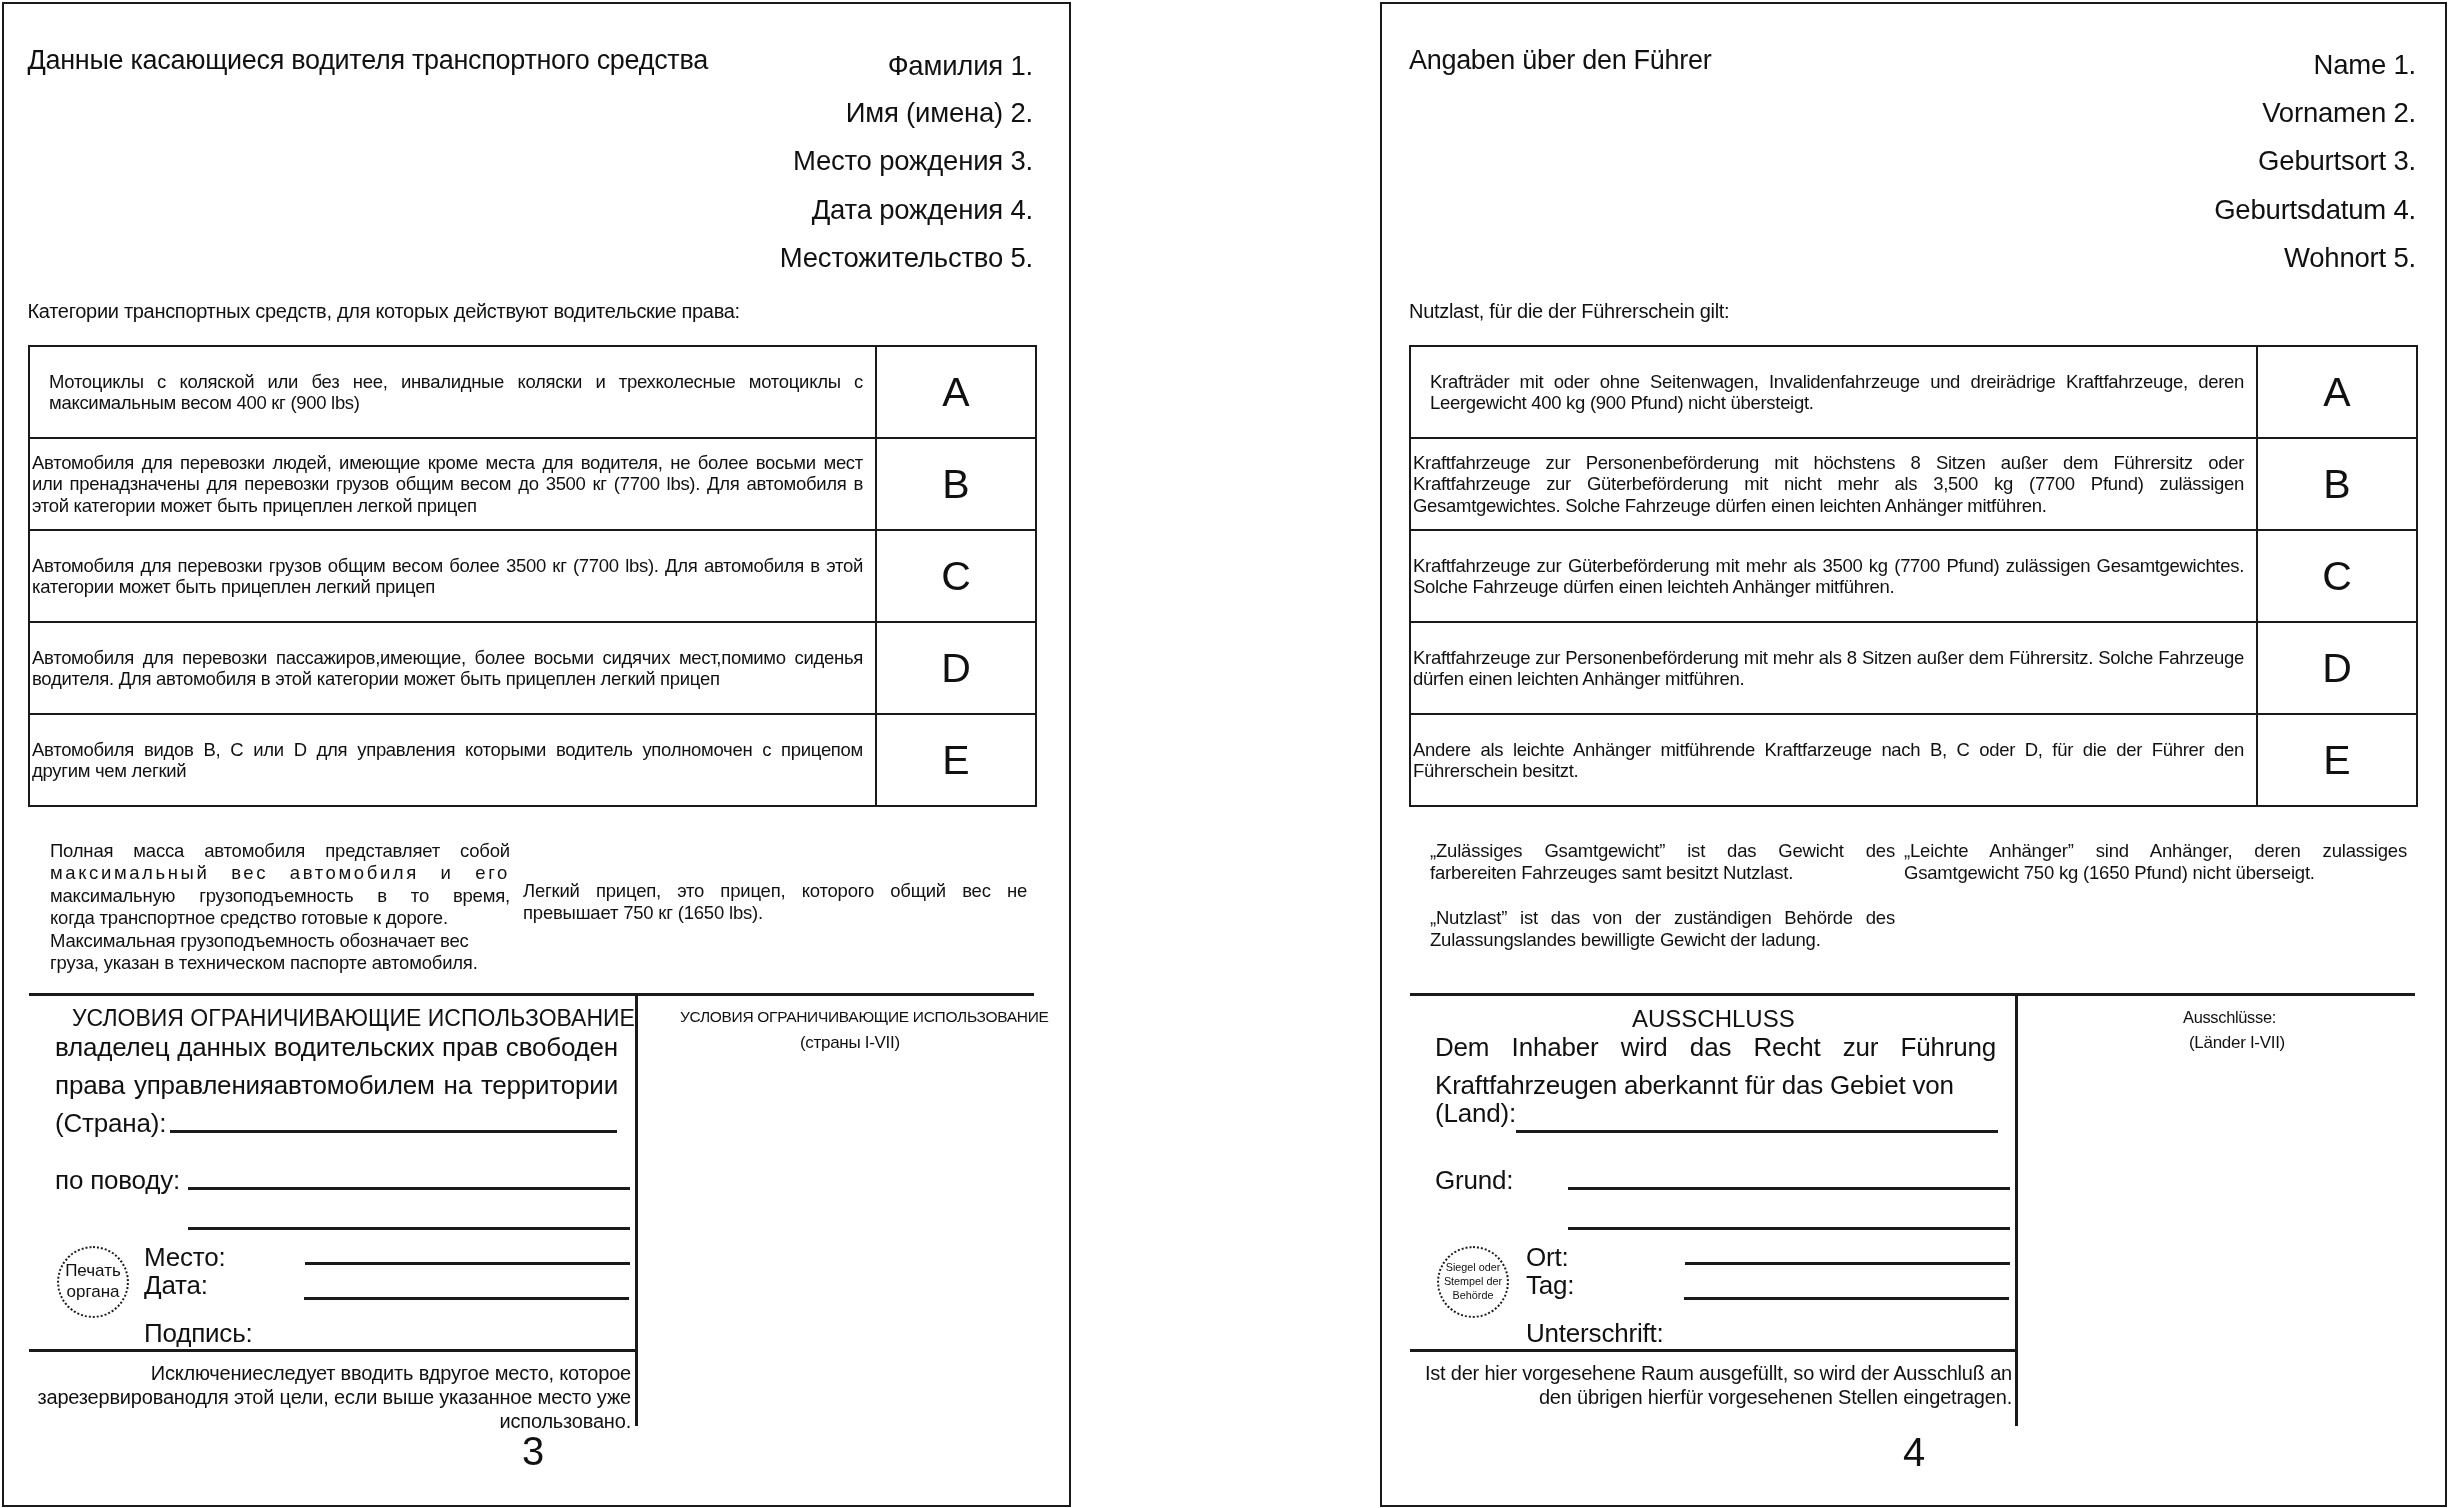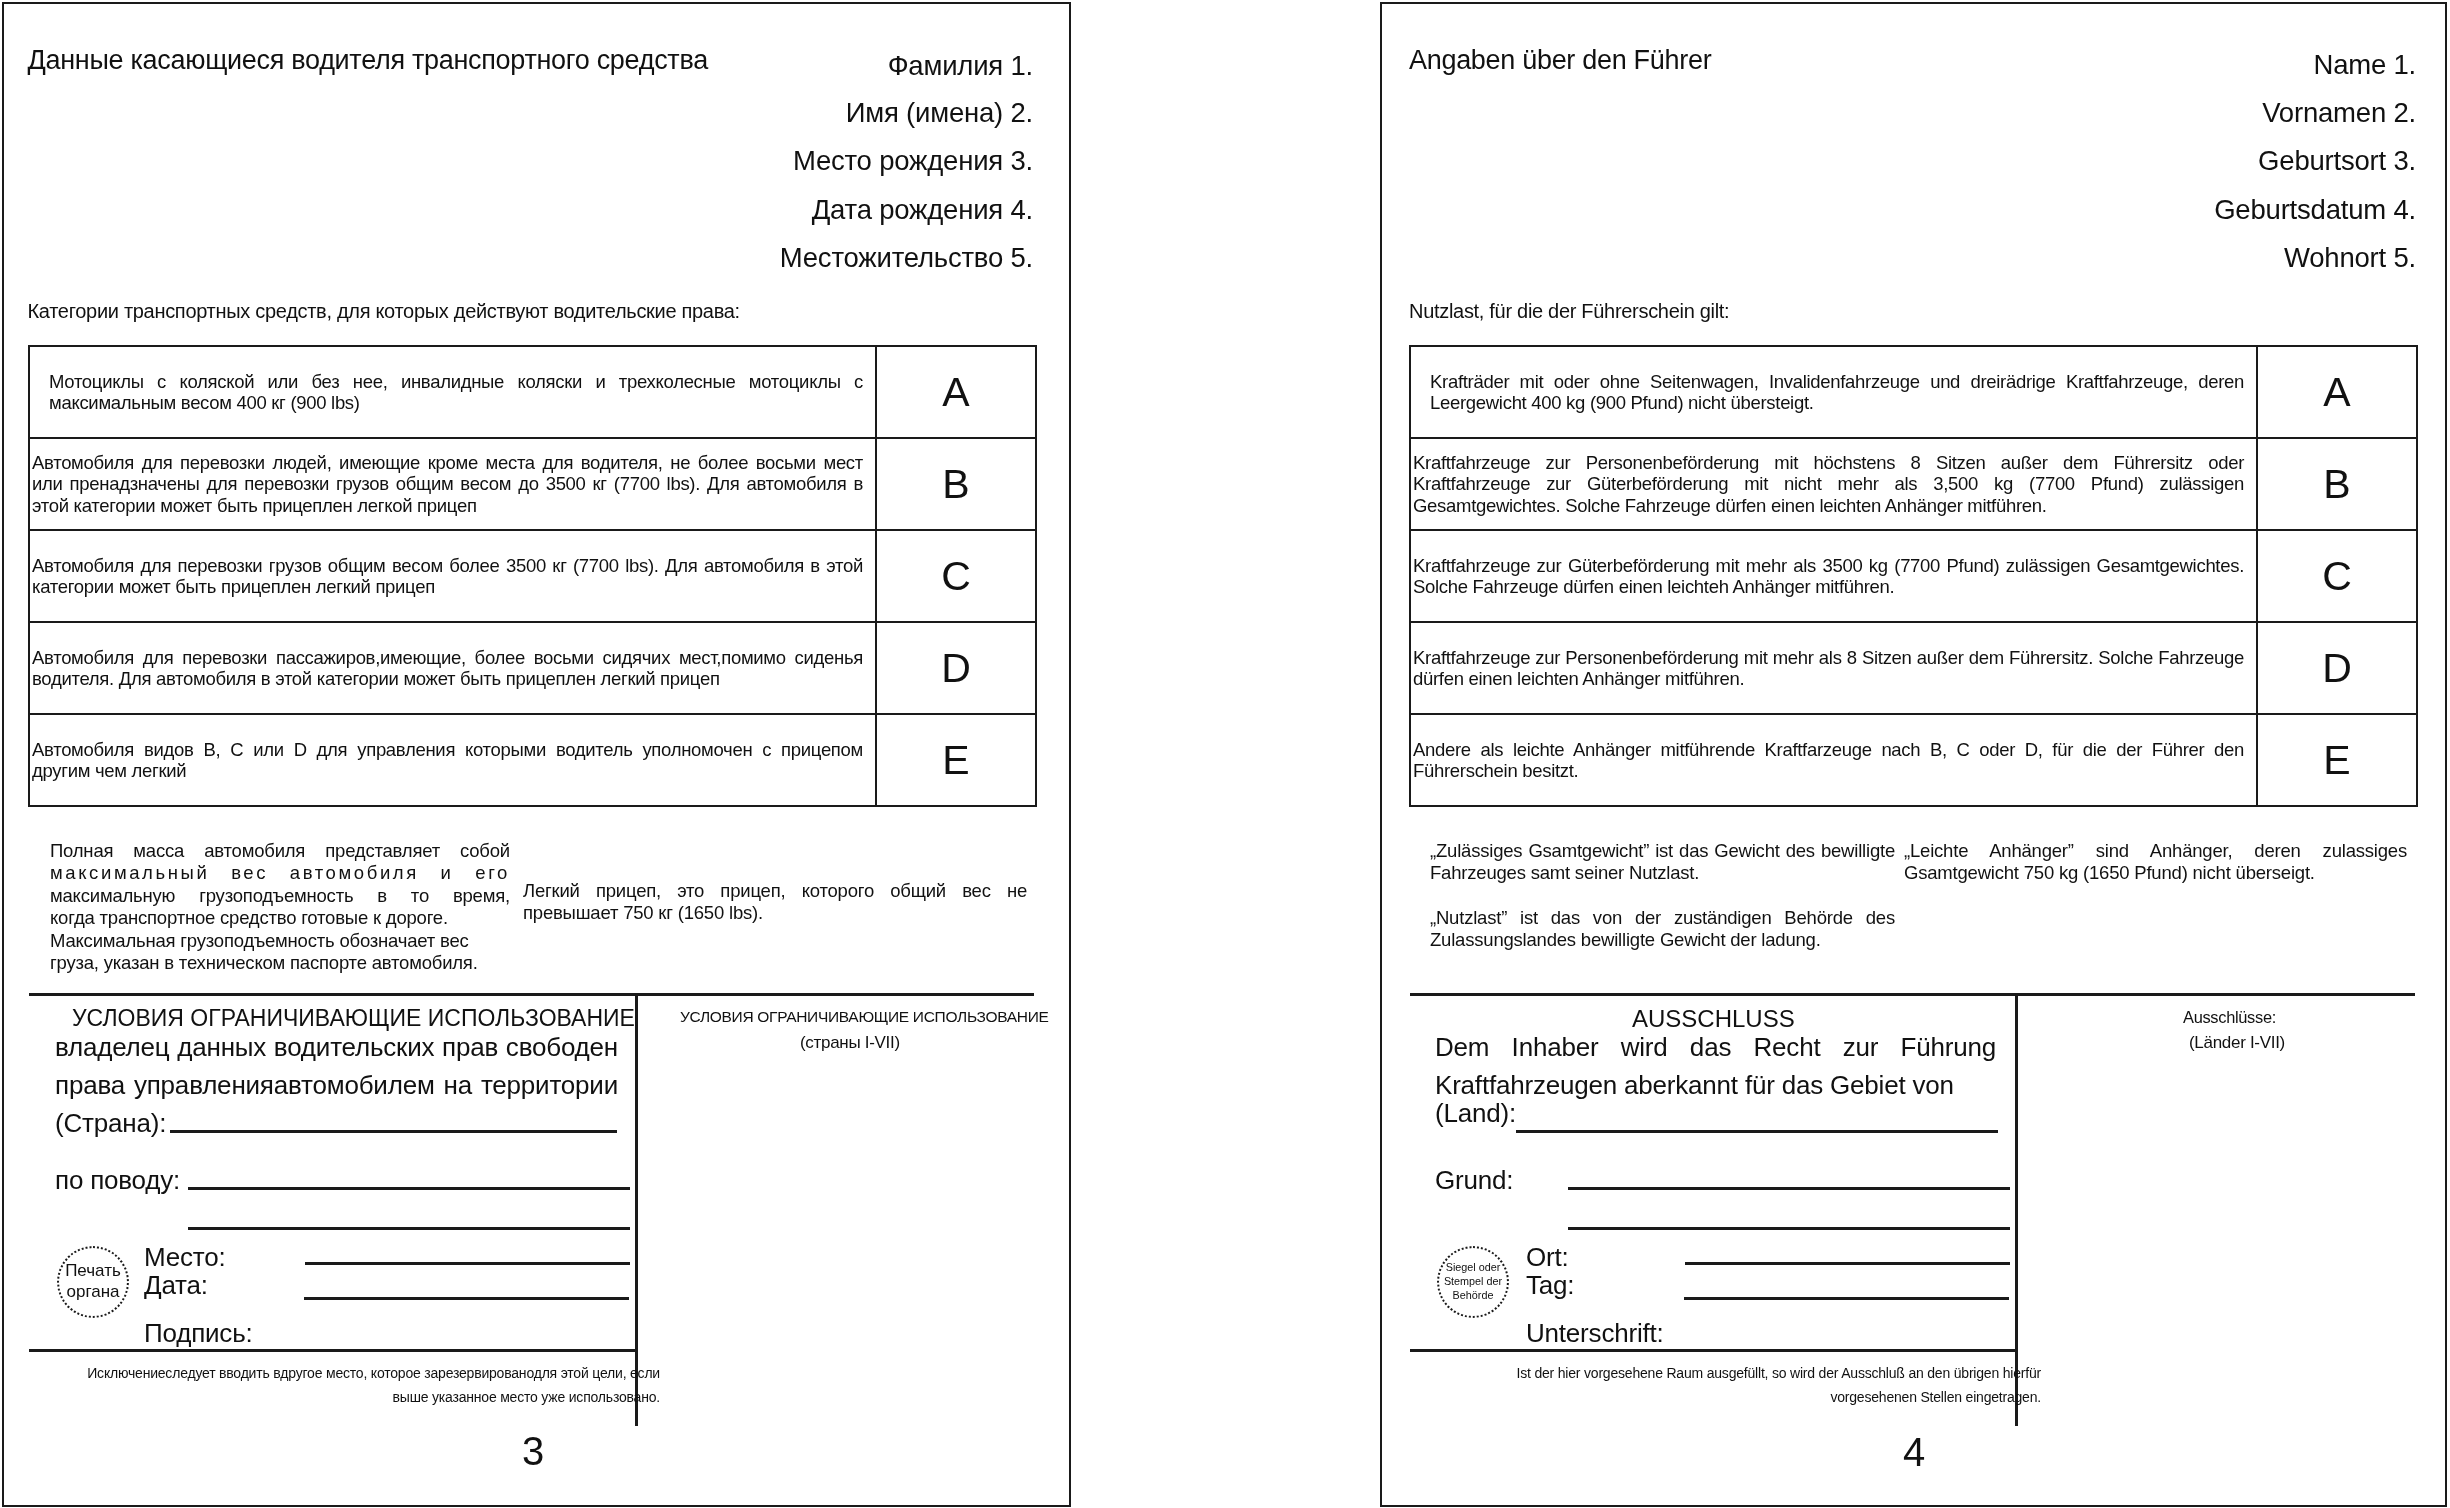--- a/index.html
+++ b/index.html
@@ -20,21 +20,21 @@
   .hrule { position:absolute; background:#1a1a1a; height:2.6px; }
   .vrule { position:absolute; background:#1a1a1a; width:2.6px; }
   .line { position:absolute; background:#1a1a1a; height:2.6px; }
   .big { font-size:26px; white-space:nowrap; letter-spacing:-0.2px; }
   .heading-caps { font-size:23px; white-space:nowrap; }
   .small-caps { font-size:15.5px; white-space:nowrap; letter-spacing:-0.3px; }
   .stamp { position:absolute; border:2.6px dotted #1a1a1a; border-radius:50%; box-sizing:border-box;
            display:flex; align-items:center; justify-content:center; text-align:center; }
   .stamp-ru { font-size:17px; line-height:20.7px; }
   .stamp-de { font-size:10.8px; line-height:13.8px; }
-  .footnote { font-size:14px; line-height:24px; letter-spacing:-0.2px;margin-left:29px; }
+  .footnote { font-size:20px; line-height:24px; letter-spacing:-0.2px; }
   .pagenum { font-size:40px; }
   .justify-line { text-align:justify; text-align-last:justify; }
 </style>
 </head>
 <body>
 
 <div id="page-left" class="page"></div>
 
 <div class="abs title" style="left:27.5px; top:45px;">Данные касающиеся водителя транспортного средства</div>
 
@@ -152,21 +152,21 @@
     <td class="desc">Kraftfahrzeuge zur Personenbeförderung mit mehr als 8 Sitzen außer dem Führersitz. Solche Fahrzeuge dürfen einen leichten Anhänger mitführen.</td>
     <td class="letter">D</td>
   </tr>
   <tr>
     <td class="desc">Andere als leichte Anhänger mitführende Kraftfarzeuge nach B, C oder D, für die der Führer den Führerschein besitzt.</td>
     <td class="letter">E</td>
   </tr>
 </tbody>
   </table>
 
-<div class="abs note" style="left:1430px; top:840px; width:465px;">„Zulässiges Gsamtgewicht” ist das Gewicht des bewilligte Fahrzeuges samt seiner Nutzlast.</div>
+<div class="abs note" style="left:1430px; top:840px; width:465px;">„Zulässiges Gsamtgewicht” ist das Gewicht des farbereiten Fahrzeuges samt besitzt Nutzlast.</div>
 <div class="abs note" style="left:1430px; top:907px; width:465px;">„Nutzlast” ist das von der zuständigen Behörde des Zulassungslandes bewilligte Gewicht der ladung.</div>
 <div class="abs note" style="left:1904px; top:840px; width:503px;">„Leichte Anhänger” sind Anhänger, deren zulassiges Gsamtgewicht 750 kg (1650 Pfund) nicht überseigt.</div>
 
 <div class="hrule" style="left:1410px; top:993px; width:1005px;"></div>
 <div class="vrule" style="left:2015px; top:994px; height:432px;"></div>
 
 <div class="abs heading-caps" style="left:1632px; top:1005px; font-size:24px;">AUSSCHLUSS</div>
 <div class="abs big justify-line" style="left:1435px; top:1032px; width:561px;">Dem Inhaber wird das Recht zur Führung</div>
 <div class="abs big" style="left:1435px; top:1070px;">Kraftfahrzeugen aberkannt für das Gebiet von</div>
 <div class="abs big" style="left:1435px; top:1098px;">(Land):</div>

